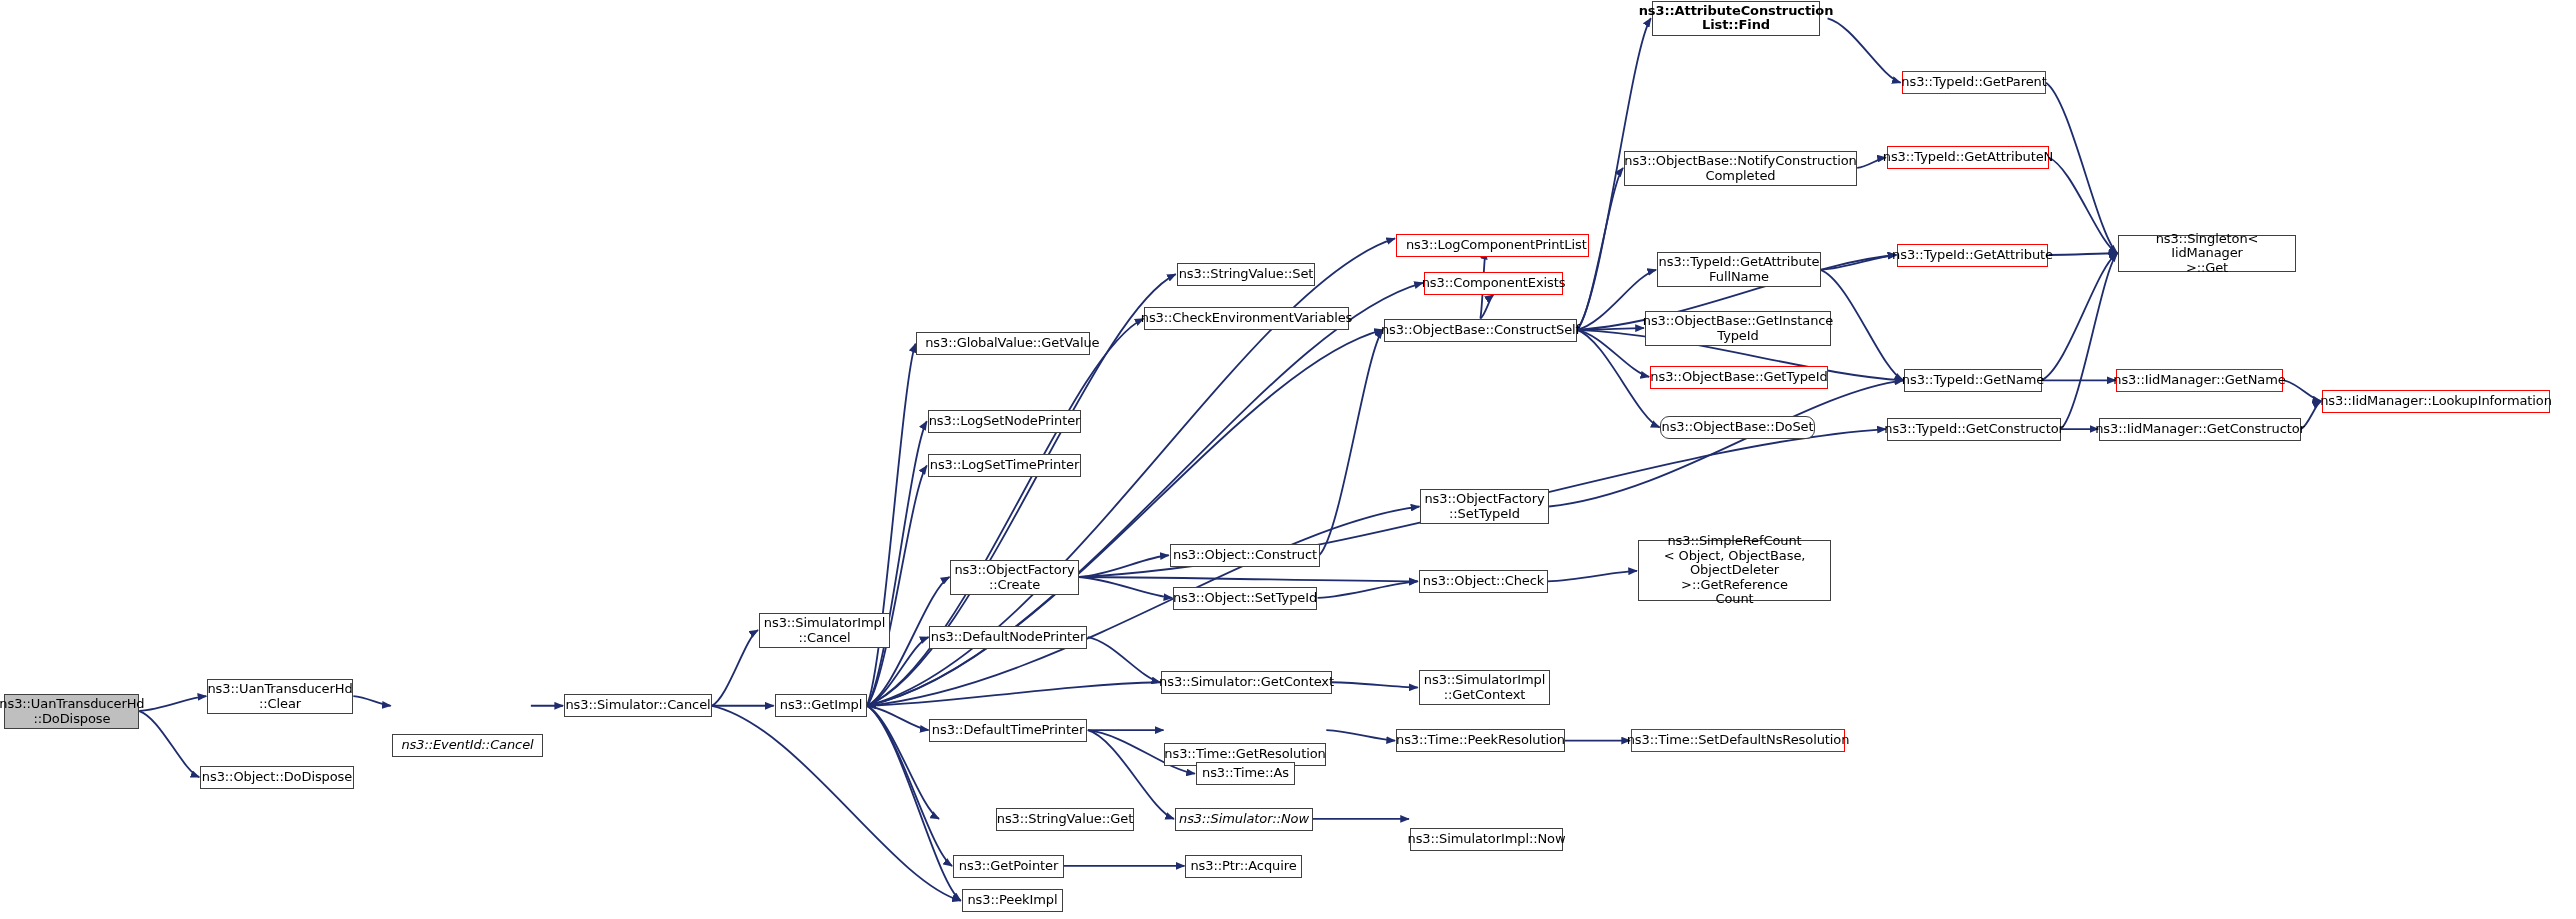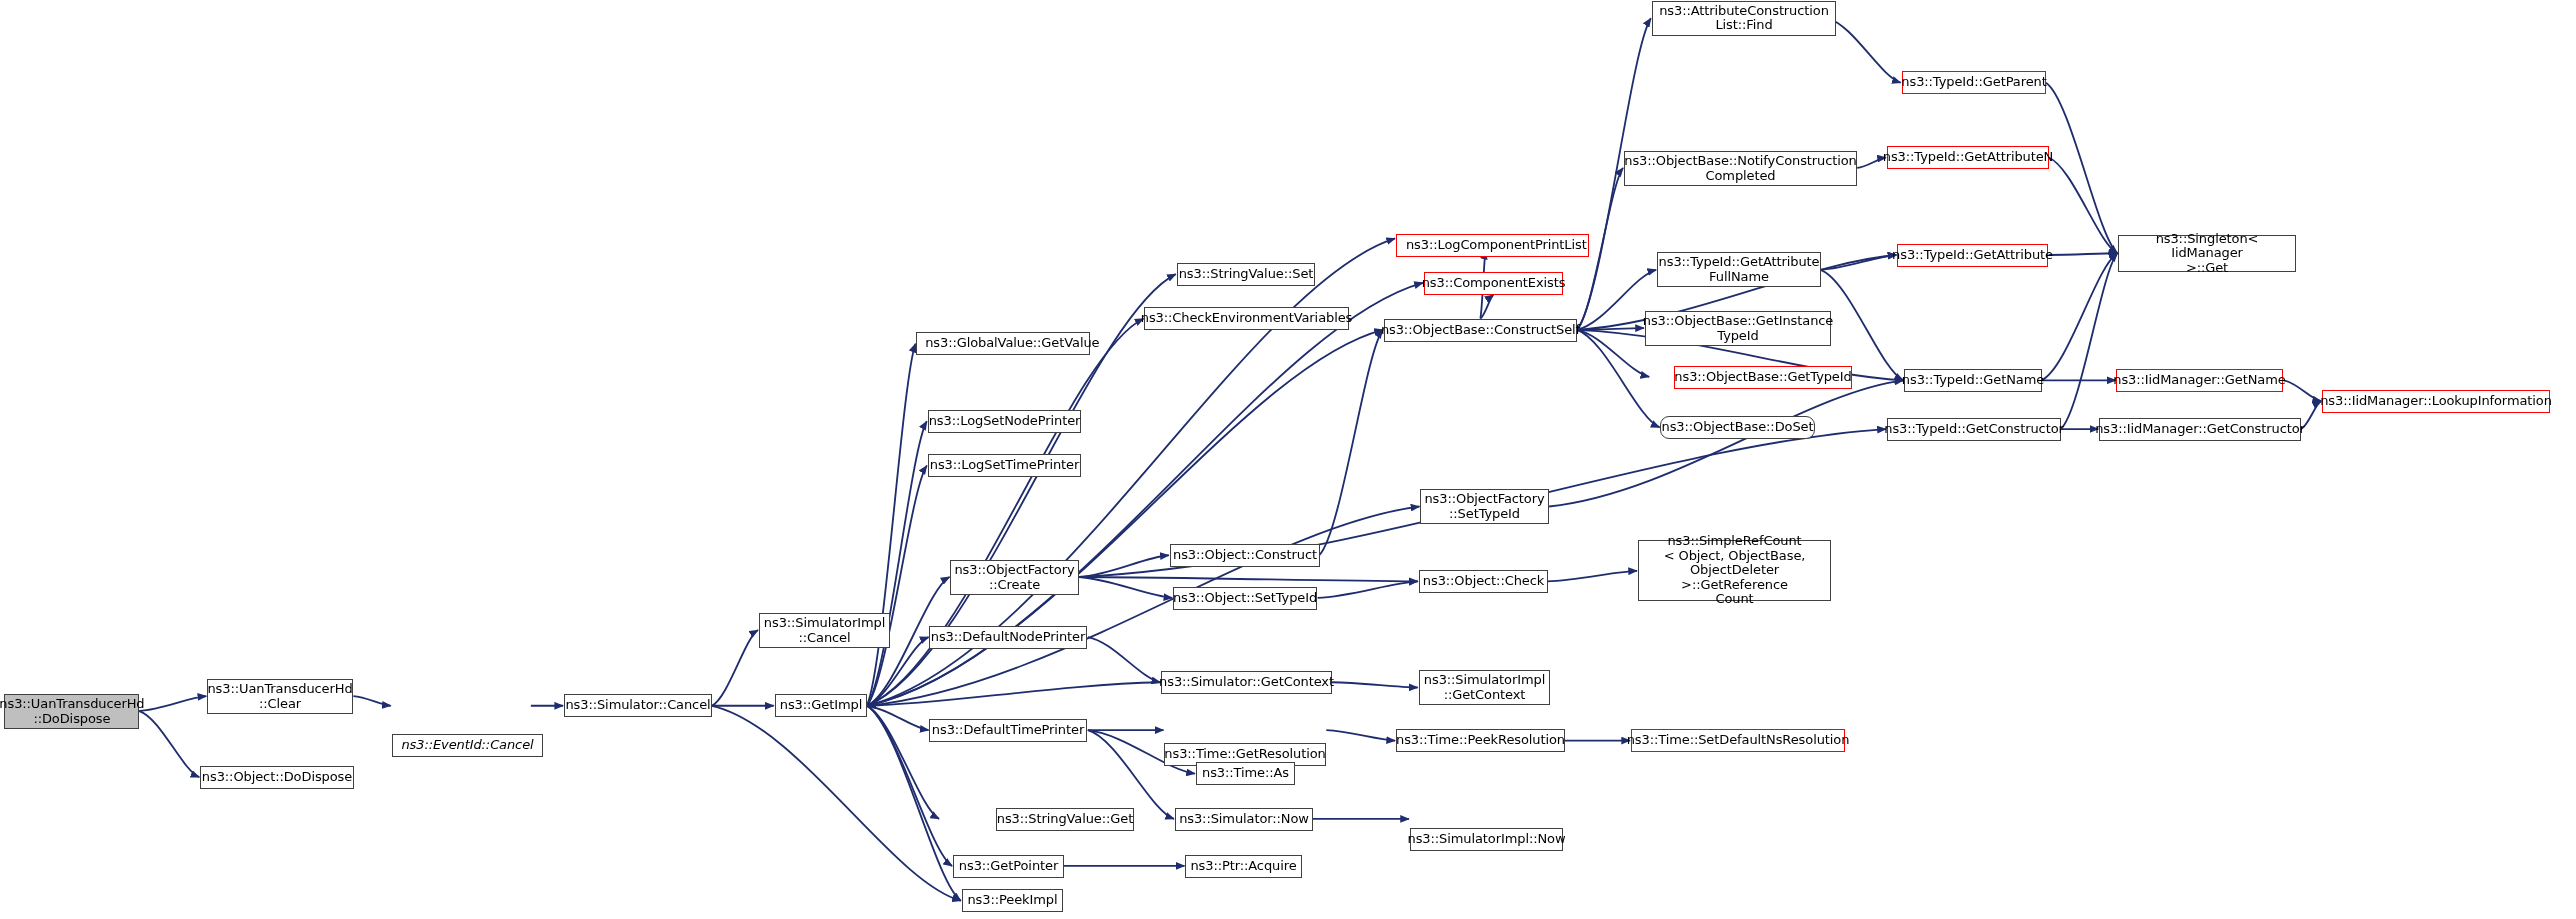--- a/index.html
+++ b/index.html
@@ -110,41 +110,41 @@
       <div class="node" style="left: 996px; top: 808px; width: 138px; height: 22.6px;">ns3::StringValue::Get</div>
       <div class="node" style="left: 953px; top: 855px; width: 111px; height: 22.6px;">ns3::GetPointer</div>
       <div class="node" style="left: 962px; top: 889px; width: 101px; height: 22.6px;">ns3::PeekImpl</div>
       <div class="node" style="left: 1177px; top: 263px; width: 138px; height: 22.6px;">ns3::StringValue::Set</div>
       <div class="node" style="left: 1144px; top: 307px; width: 205px; height: 22.6px;">ns3::CheckEnvironmentVariables</div>
       <div class="node" style="left: 1170px; top: 544px; width: 150px; height: 22.6px;">ns3::Object::Construct</div>
       <div class="node" style="left: 1173px; top: 587px; width: 144px; height: 22.6px;">ns3::Object::SetTypeId</div>
       <div class="node" style="left: 1161px; top: 671px; width: 171px; height: 22.6px;">ns3::Simulator::GetContext</div>
       <div class="node" style="left: 1164px; top: 719px; width: 162px; height: 22.6px; margin-top: 24px;">ns3::Time::GetResolution</div>
       <div class="node" style="left: 1196px; top: 762px; width: 99px; height: 22.6px;">ns3::Time::As</div>
-      <div class="node" style="left: 1175px; top: 808px; width: 138px; height: 22.6px;">ns3::Simulator::Now</div>
+      <div class="node" style="left: 1175px; top: 808px; width: 138px; height: 22.6px; font-style: italic;">ns3::Simulator::Now</div>
       <div class="node" style="left: 1185px; top: 855px; width: 117px; height: 22.6px;">ns3::Ptr::Acquire</div>
       <div class="node red" style="left: 1396px; top: 234px; width: 193px; height: 22.6px; padding-left: 12px;">ns3::LogComponentPrintList</div>
       <div class="node red" style="left: 1424px; top: 272px; width: 139px; height: 22.6px;">ns3::ComponentExists</div>
       <div class="node" style="left: 1384px; top: 319px; width: 193px; height: 22.6px;">ns3::ObjectBase::ConstructSelf</div>
       <div class="node" style="left: 1420px; top: 489px; width: 129px; height: 35px;">ns3::ObjectFactory
 ::SetTypeId</div>
       <div class="node" style="left: 1419px; top: 570px; width: 129px; height: 22.6px;">ns3::Object::Check</div>
       <div class="node" style="left: 1419px; top: 670px; width: 131px; height: 35px;">ns3::SimulatorImpl
 ::GetContext</div>
       <div class="node" style="left: 1396px; top: 729px; width: 169px; height: 22.6px;">ns3::Time::PeekResolution</div>
       <div class="node" style="left: 1410px; top: 828px; width: 153px; height: 22.6px;">ns3::SimulatorImpl::Now</div>
-      <div class="node" style="left: 1652px; top: 0.9px; width: 184px; height: 35px;">ns3::AttributeConstruction
+      <div class="node" style="left: 1652px; top: 0.9px; width: 168px; height: 35px; font-weight: bold;">ns3::AttributeConstruction
 List::Find</div>
       <div class="node" style="left: 1624px; top: 151px; width: 233px; height: 35px;">ns3::ObjectBase::NotifyConstruction
 Completed</div>
       <div class="node" style="left: 1657px; top: 252px; width: 164px; height: 35px;">ns3::TypeId::GetAttribute
 FullName</div>
       <div class="node" style="left: 1645px; top: 311px; width: 186px; height: 35px;">ns3::ObjectBase::GetInstance
 TypeId</div>
-      <div class="node red" style="left: 1650px; top: 366px; width: 178px; height: 22.6px; margin-left: 24px;">ns3::ObjectBase::GetTypeId</div>
+      <div class="node red" style="left: 1650px; top: 366px; width: 178px; height: 22.6px;">ns3::ObjectBase::GetTypeId</div>
       <div class="node" style="left: 1660px; top: 416px; width: 155px; height: 22.6px; border-radius: 9px;">ns3::ObjectBase::DoSet</div>
       <div class="node" style="left: 1638px; top: 540px; width: 193px; height: 61px;">ns3::SimpleRefCount
 &lt; Object, ObjectBase,
 ObjectDeleter &gt;::GetReference
 Count</div>
       <div class="node red" style="left: 1631px; top: 729px; width: 214px; height: 22.6px;">ns3::Time::SetDefaultNsResolution</div>
       <div class="node red" style="left: 1902px; top: 71px; width: 144px; height: 22.6px;">ns3::TypeId::GetParent</div>
       <div class="node red" style="left: 1887px; top: 146px; width: 162px; height: 22.6px;">ns3::TypeId::GetAttributeN</div>
       <div class="node red" style="left: 1897px; top: 244px; width: 151px; height: 22.6px;">ns3::TypeId::GetAttribute</div>
       <div class="node" style="left: 1904px; top: 369px; width: 138px; height: 22.6px;">ns3::TypeId::GetName</div>

